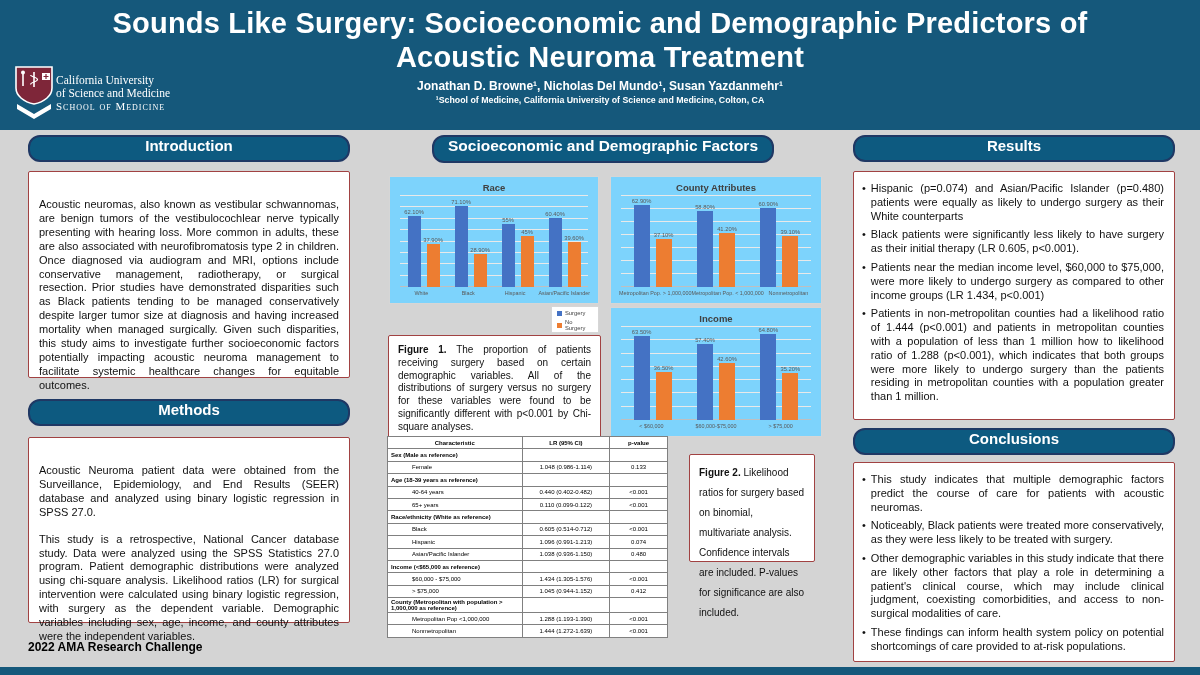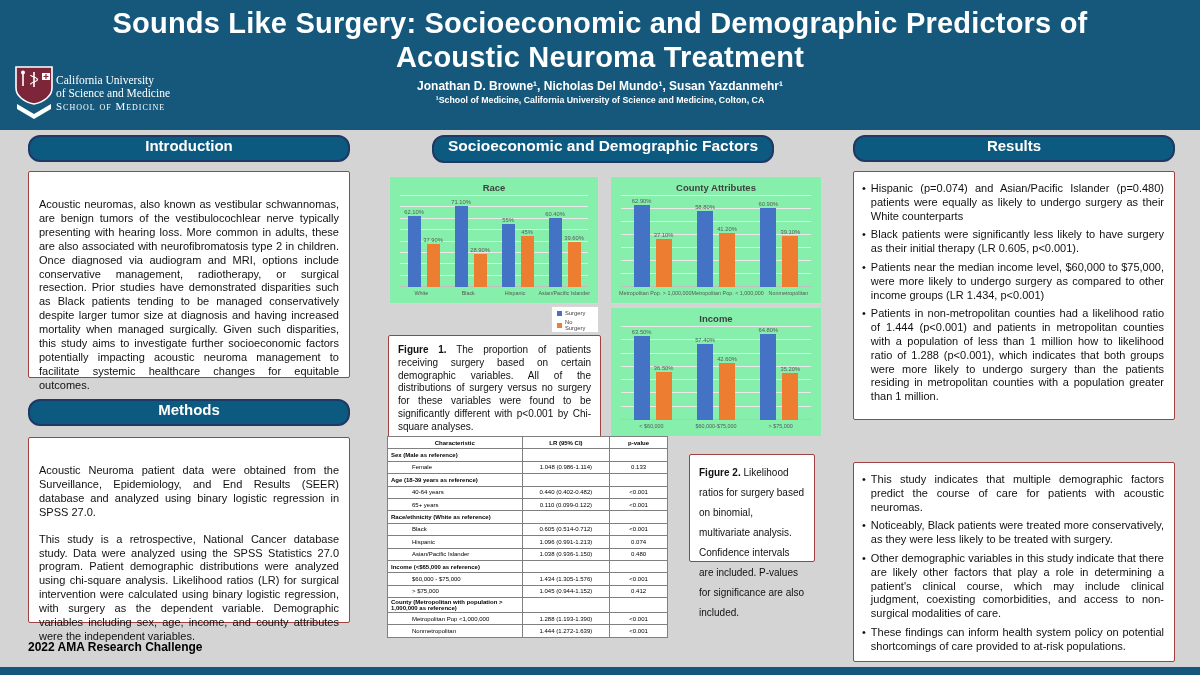--- a/index.html
+++ b/index.html
@@ -33,21 +33,21 @@
   .bullets { padding:10px 10px 6px 8px; }
   .bullet-item { display:flex; gap:5px; margin-bottom:5px; font-size:11px; line-height:13.8px; color:#111; }
   .bullet-dot { flex:0 0 auto; }
   .bullet-text { flex:1; text-align:justify; }
 
   .fig-caption { font-size:10px; line-height:12.8px; color:#111; padding:8px 9px; text-align:justify; }
   .fig2 .fig-caption { text-align:left; line-height:20px; }
   .fig-label { font-weight:bold; }
 
   
-  .chart-panel { position:absolute; background:#86efac; border:1px solid #d6d6d6;
+  .chart-panel { position:absolute; background:#7dd3fc; border:1px solid #d6d6d6;
                  display:flex; flex-direction:column; padding:3px 8px 3px; }
   .chart-title { text-align:center; font-weight:bold; font-size:9.5px; color:#404040; margin:2px 0 3px; }
   .plot { position:relative; flex:1; margin:0 2px; }
   .gridline { position:absolute; left:0; right:0; height:0; border-top:1px solid #e9e9e9; }
   .gridline.baseline { border-top:1px solid #bfbfbf; }
   .groups { position:absolute; left:0; right:0; top:0; bottom:0; display:flex; }
   .group { flex:1; display:flex; align-items:flex-end; justify-content:center; gap:6px; }
   .bar { position:relative; }
   .barlabel { position:absolute; bottom:100%; left:50%; transform:translateX(-50%); margin-bottom:1px;
               font-size:5.8px; color:#595959; white-space:nowrap; }
@@ -397,20 +397,23 @@
           <span class="bullet-dot">•</span>
           <span class="bullet-text">Patients near the median income level, $60,000 to $75,000, were more likely to undergo surgery as compared to other income groups (LR 1.434, p&lt;0.001)</span>
         </div>
         <div class="bullet-item">
           <span class="bullet-dot">•</span>
           <span class="bullet-text">Patients in non-metropolitan counties had a likelihood ratio of 1.444 (p&lt;0.001) and patients in metropolitan counties with a population of less than 1 million how to likelihood ratio of 1.288 (p&lt;0.001), which indicates that both groups were more likely to undergo surgery than the patients residing in metropolitan counties with a population greater than 1 million.</span>
         </div>
       </div>
   </div>
 
+  <div class="pill pill-sm" style="left:853px; top:428px; width:322px; height:27px;">
+    <span>Conclusions</span>
+  </div>
   <div class="rbox" style="left:853px; top:462px; width:322px; height:200px;">
     <div class="bullets">
         <div class="bullet-item">
           <span class="bullet-dot">•</span>
           <span class="bullet-text">This study indicates that multiple demographic factors predict the course of care for patients with acoustic neuromas.</span>
         </div>
         <div class="bullet-item">
           <span class="bullet-dot">•</span>
           <span class="bullet-text">Noticeably, Black patients were treated more conservatively, as they were less likely to be treated with surgery.</span>
         </div>

